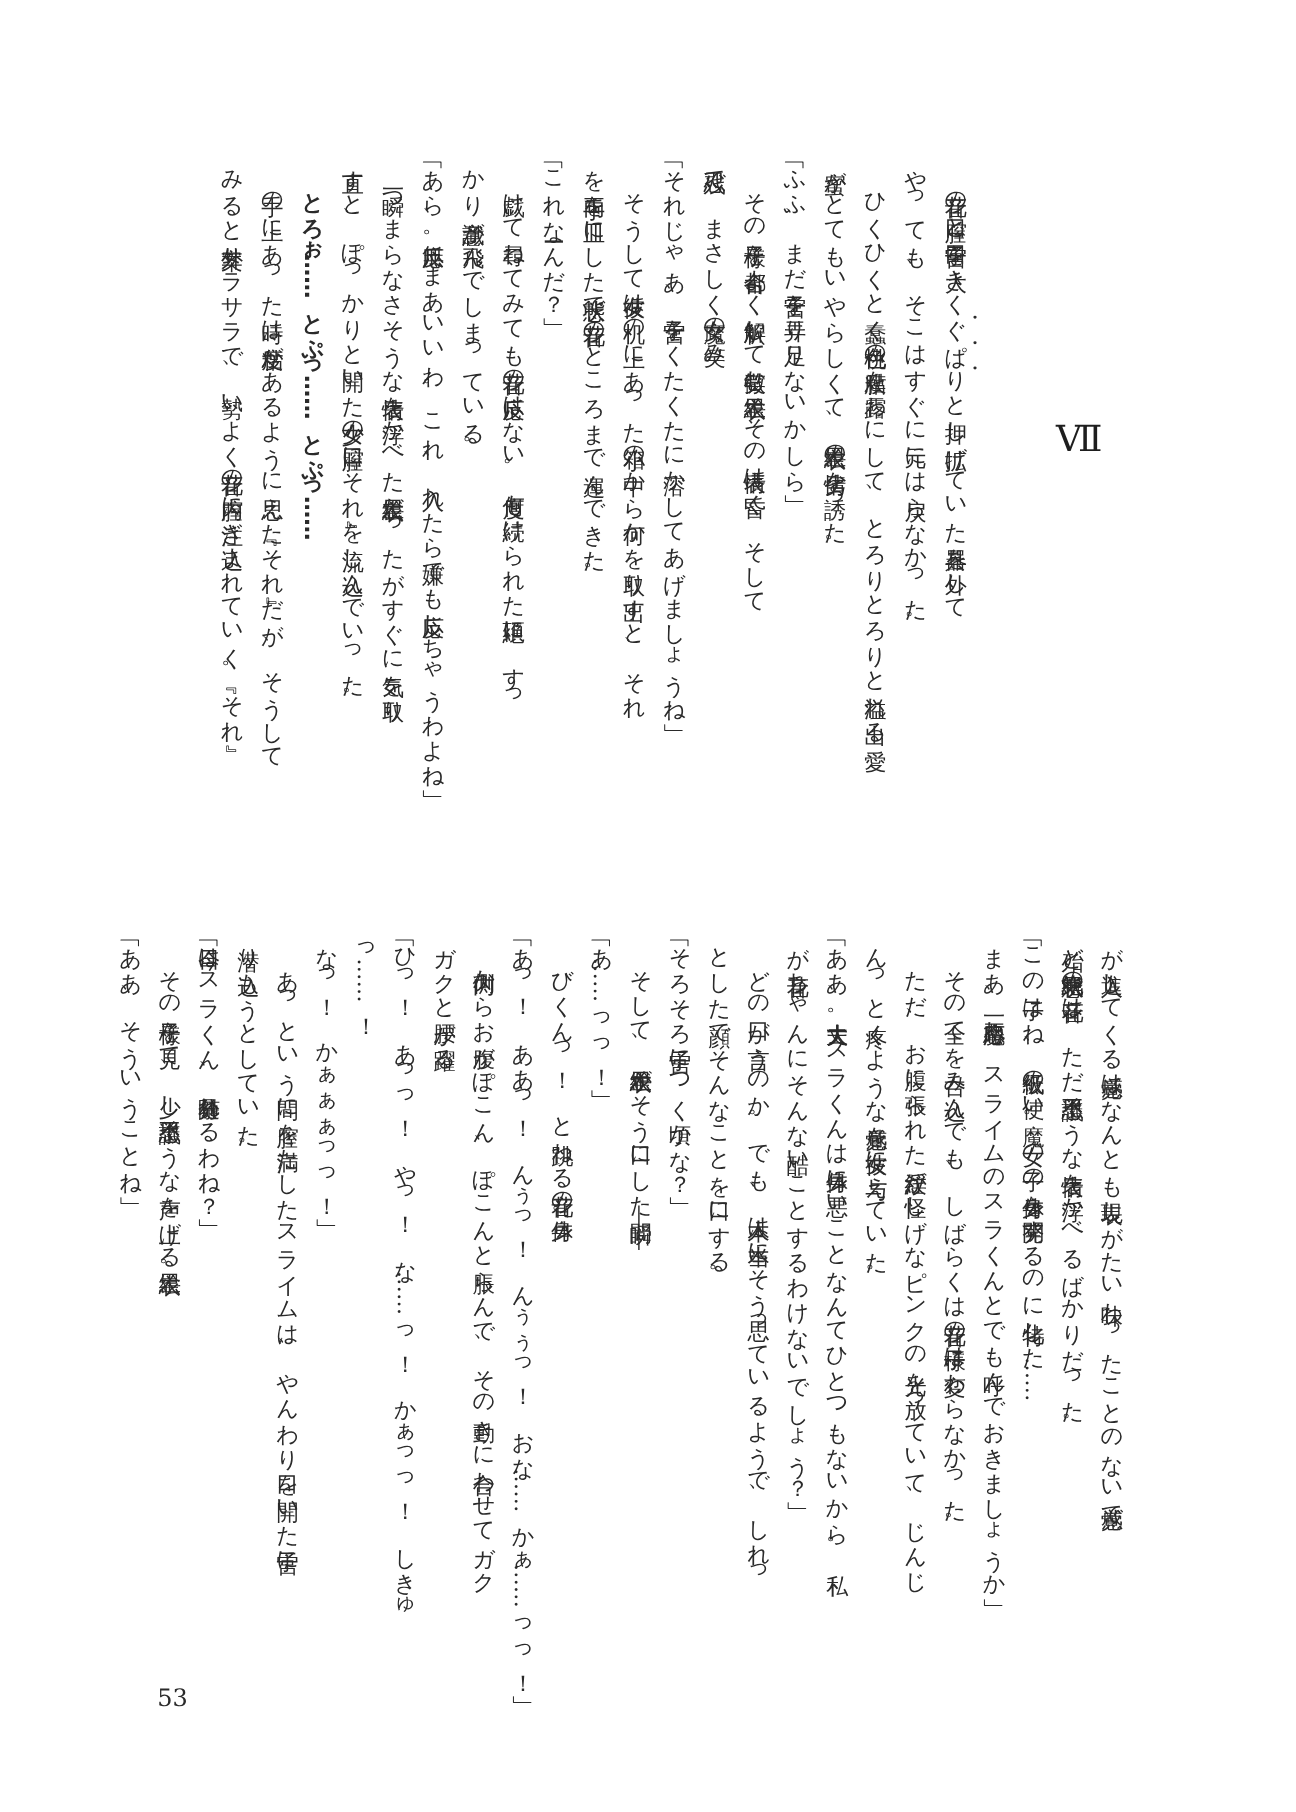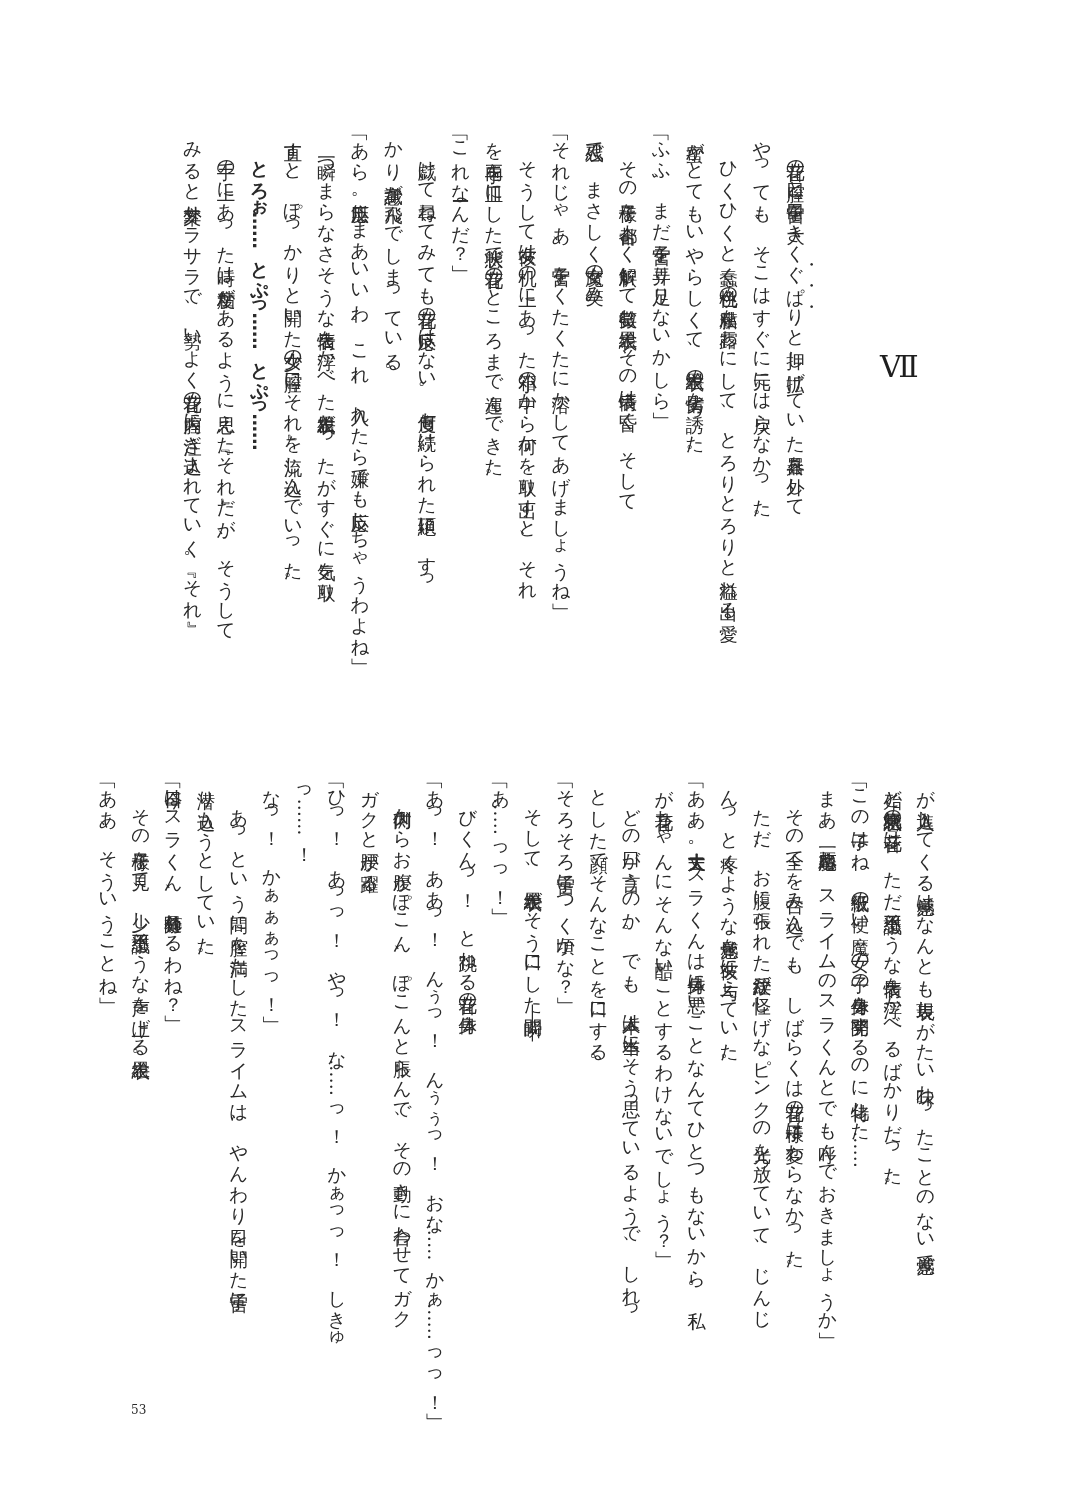--- a/index.html
+++ b/index.html
@@ -60,21 +60,21 @@
   .boten {
     -webkit-text-emphasis: filled dot #2a2a2a;
     text-emphasis: filled dot #2a2a2a;
     -webkit-text-emphasis-position: over right;
     text-emphasis-position: over right;
   }
   .page-number {
     position: absolute;
     left: 131px;
     top: 1403px;
-    font-size: 12px;
+    font-size: 20px;
     color: #2a2a2a;
     font-family: "DejaVu Serif", serif;
   }
 </style>
 </head>
 <body>
 
 <div class="page">
   <div class="chapter-heading">Ⅶ</div>
 

